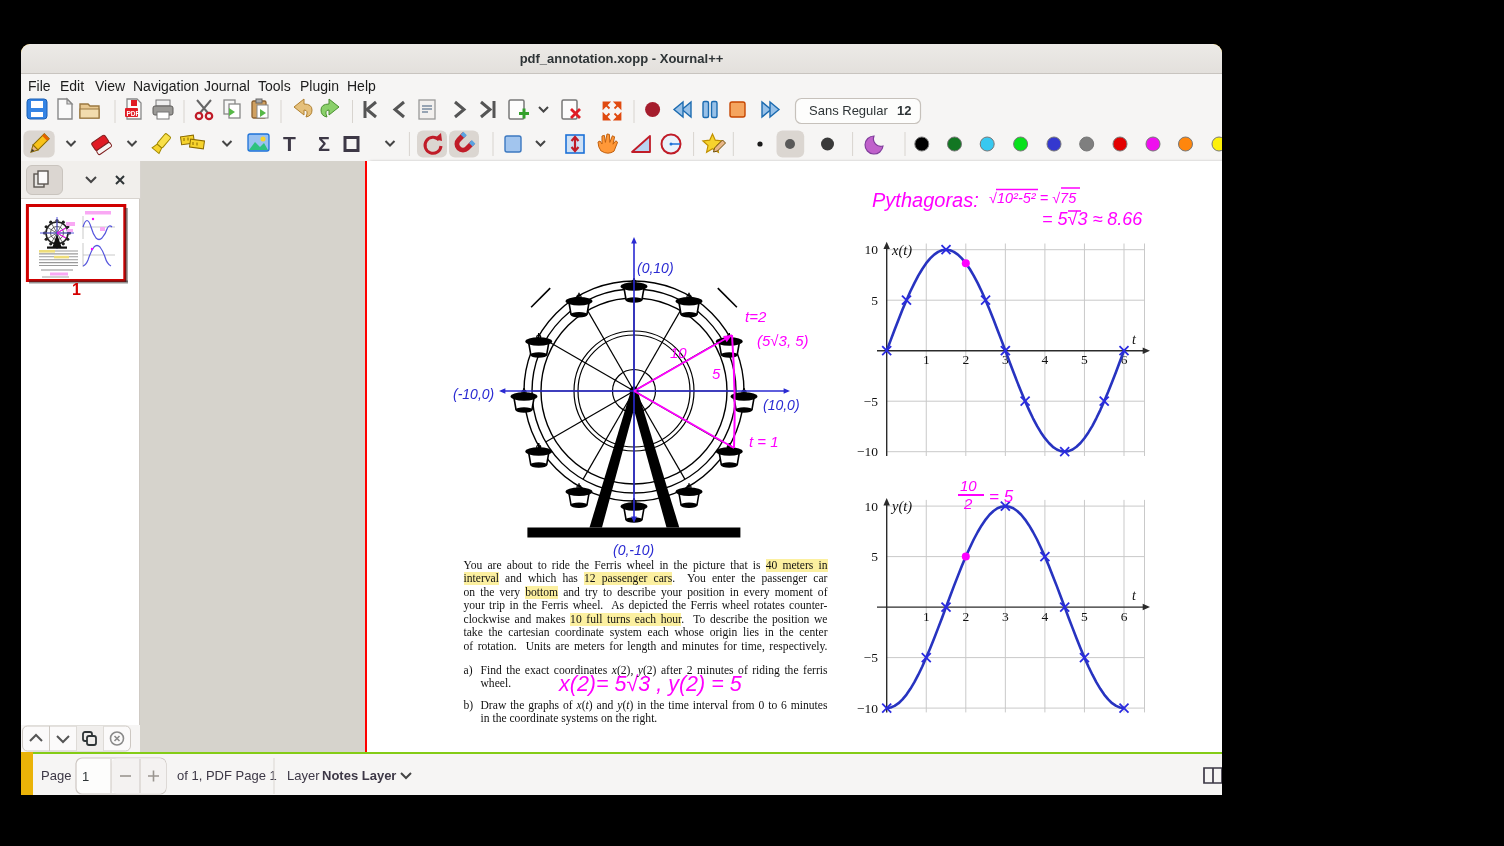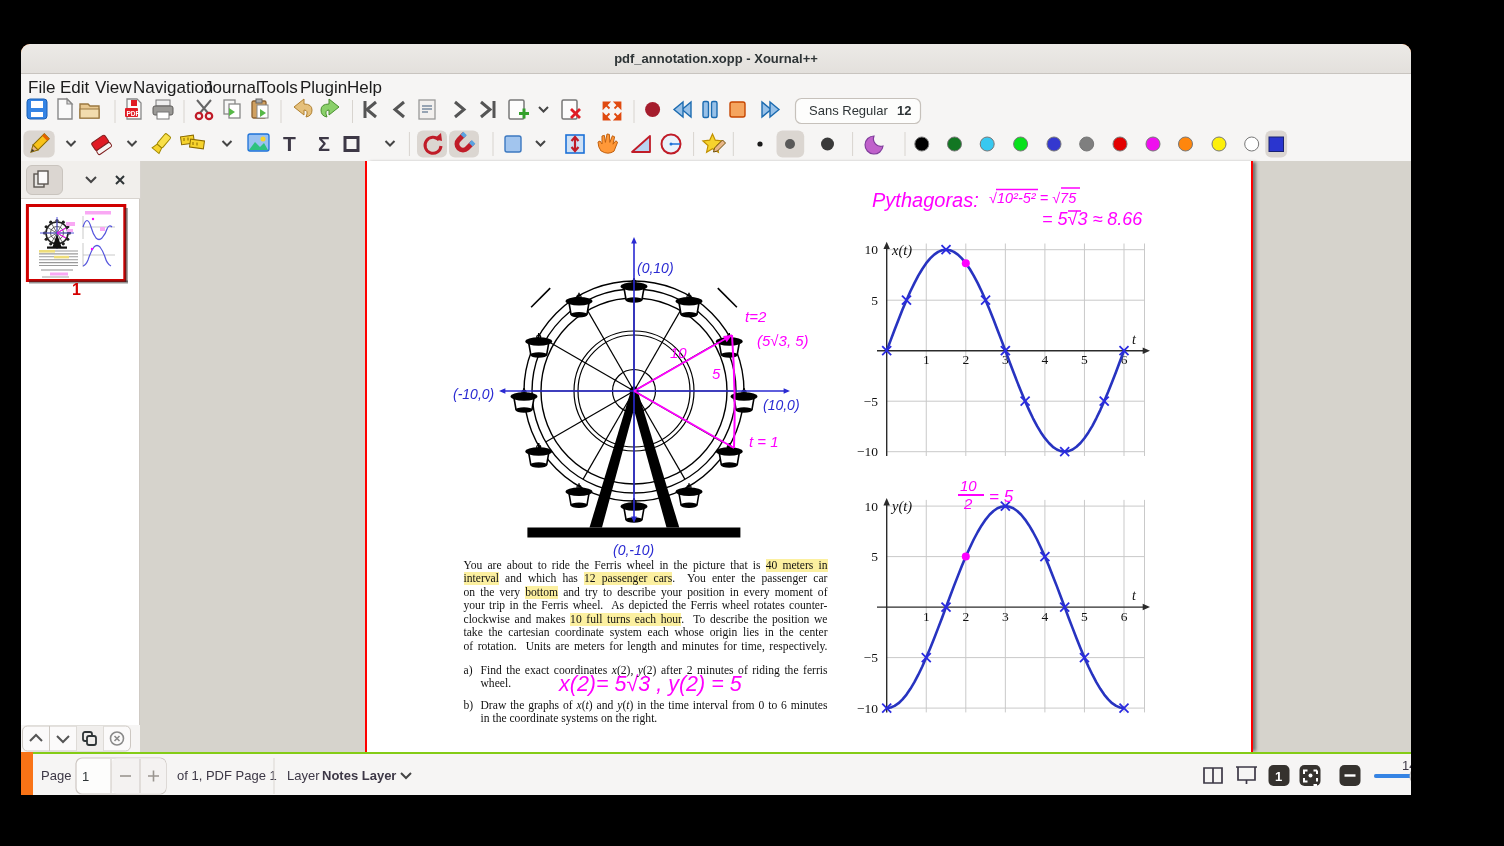--- a/index.html
+++ b/index.html
@@ -1,21 +1,21 @@
 <!DOCTYPE html>
 <html><head><meta charset="utf-8">
 <style>
 html,body{margin:0;padding:0}
 body{width:1504px;height:846px;background:#000;font-family:"Liberation Sans",sans-serif;position:relative;overflow:hidden}
-#win{position:absolute;left:21px;top:44px;width:1390px;height:751px;background:#f97316;border-radius:9px 9px 0 0;overflow:hidden}
+#win{position:absolute;left:21px;top:44px;width:1201px;height:751px;background:#eab308;border-radius:9px 9px 0 0;overflow:hidden}
 .abs{position:absolute}
 #titlebar{left:0;top:0;width:100%;height:29px;background:linear-gradient(#eceae7,#e3e0dc);border-bottom:1px solid #c8c4bf}
 #title{width:100%;text-align:center;top:7px;font-size:13px;font-weight:bold;color:#2e3436}
 #menubar{left:0;top:30px;width:100%;height:22px;background:#f6f5f4;border-bottom:1px solid #edebe8}
-.mi{top:4px;font-size:17px;color:#1c1c1c}
+.mi{top:4px;font-size:14px;color:#1c1c1c}
 #tb1{left:0;top:52px;width:100%;height:32px;background:#f6f5f4}
 #tb2{left:0;top:84px;width:100%;height:33px;background:#f6f5f4;border-bottom:1px solid #dedad5}
 #mainarea{left:0;top:117px;width:100%;height:591px;background:#d6d3cc}
 #sidebar-tabs{left:0;top:0;width:119px;height:37px;background:#f1efec;border-bottom:1px solid #d8d4cf;border-right:1px solid #d8d4cf}
 #sidebar{left:0;top:38px;width:118px;height:526px;background:#fff;border-right:1px solid #cfcac4}
 #sidebtns{left:0;top:564px;width:119px;height:27px;background:#f6f5f4}
 #statusbar{left:12px;top:708px;width:100%;height:43px;background:#f6f5f4;border-top:2px solid #84cc16}
 #page{left:343.5px;top:0px;width:884px;height:591px;background:#fff;border-left:2px solid #f00;border-right:2px solid #f00;box-shadow:4px 0 3px -1px rgba(0,0,0,0.45)}
 .selbox{background:#dbd6d1;border-radius:6px}
 .chev{stroke:#454545;stroke-width:2;fill:none}

